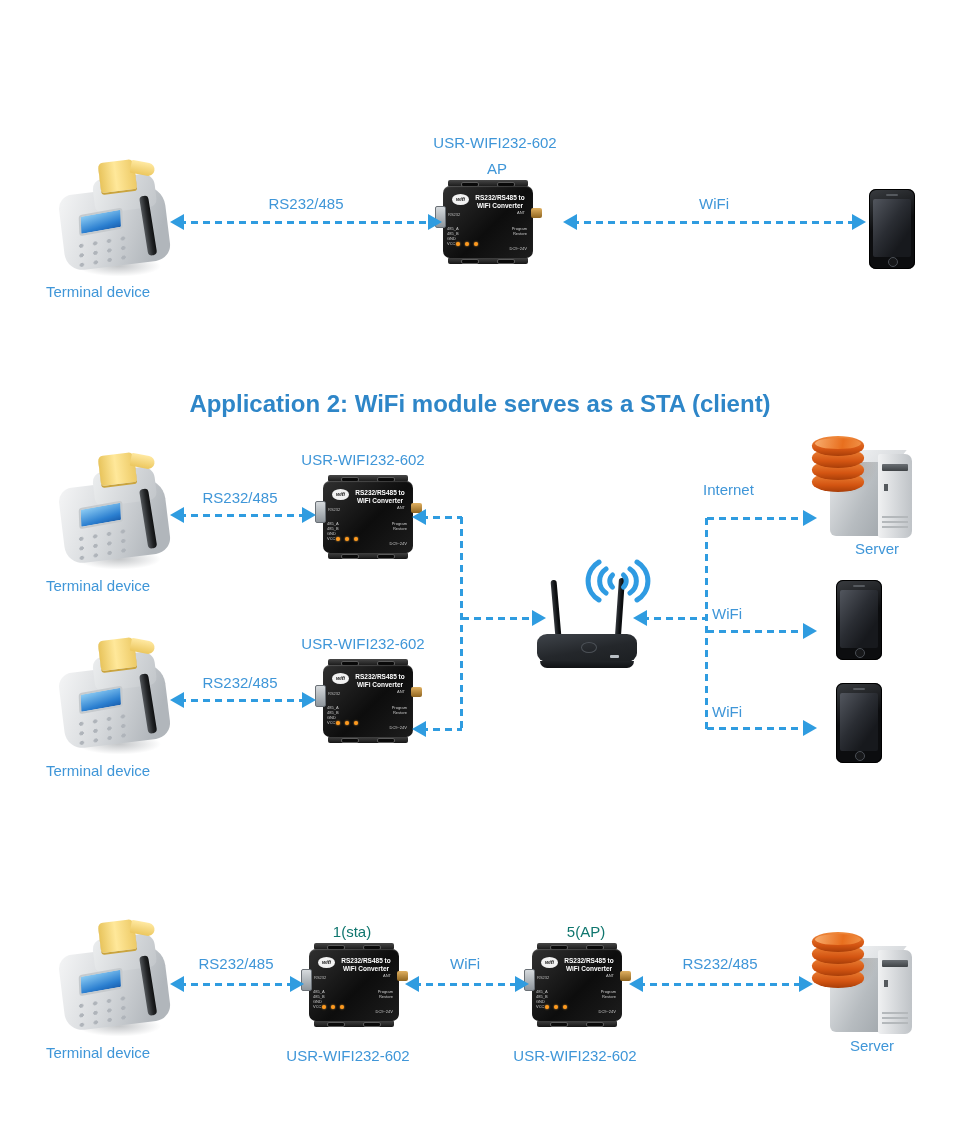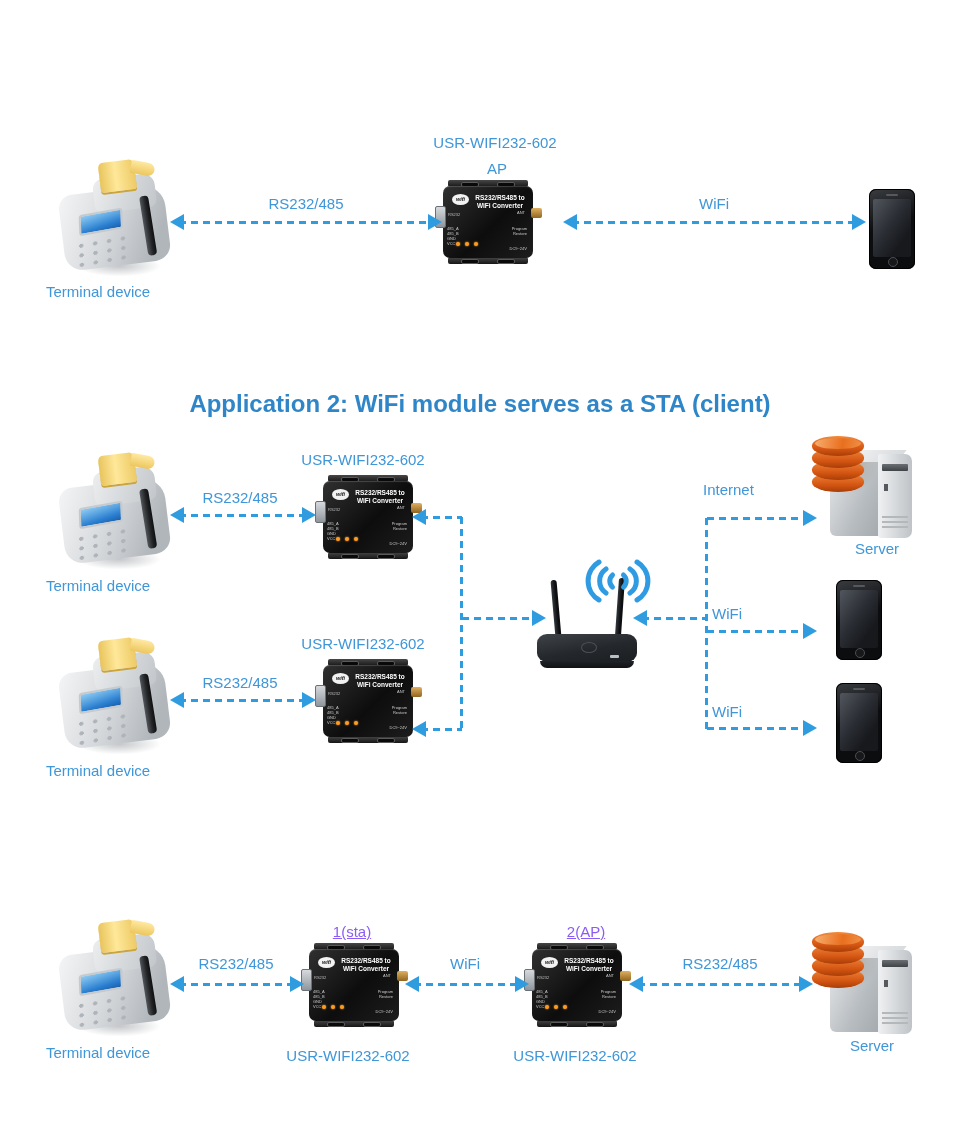--- a/index.html
+++ b/index.html
@@ -1,21 +1,21 @@
 <!DOCTYPE html>
 <html><head>
 <meta charset="utf-8">
 <style>
   html,body{margin:0;padding:0;background:#fff;}
   #canvas{position:relative;width:960px;height:1147px;background:#fff;overflow:hidden;
           font-family:"Liberation Sans","DejaVu Sans",sans-serif;}
   .title{position:absolute;left:0;width:960px;text-align:center;font-size:24px;font-weight:bold;color:#2e86c8;}
   .lbl{position:absolute;font-size:15px;color:#3f96d8;white-space:nowrap;}
   .ctr{width:170px;text-align:center;}
-  .org{color:#8b5cf6;text-decoration:underline;}
+  .org{color:#0f766e;}
   
   .link{position:absolute;height:18px;}
   .dl{position:absolute;top:7.5px;left:0;right:0;height:3px;
       background:repeating-linear-gradient(90deg,#2f9ce0 0 7px,transparent 7px 12px);}
   .link.has-l .dl{left:9px;} .link.has-r .dl{right:9px;}
   .ah{position:absolute;top:50%;transform:translateY(-50%);width:0;height:0;
       border-top:8px solid transparent;border-bottom:8px solid transparent;}
   .ah-l{left:0;border-right:14px solid #2f9ce0;}
   .ah-r{right:0;border-left:14px solid #2f9ce0;}
   .dv{position:absolute;width:3px;
@@ -389,21 +389,21 @@
   <div class="link has-r" style="left:707px;top:622px;width:110px">
     <span class="dl"></span>
     <span class="ah ah-r"></span>
   </div>
   <div class="link has-r" style="left:707px;top:719px;width:110px">
     <span class="dl"></span>
     <span class="ah ah-r"></span>
   </div>
 
   <div class="lbl ctr org" style="left:267px;top:923px">1(sta)</div>
-  <div class="lbl ctr org" style="left:501px;top:923px">2(AP)</div>
+  <div class="lbl ctr org" style="left:501px;top:923px">5(AP)</div>
   <div class="lbl ctr" style="left:151px;top:955px">RS232/485</div>
   <div class="lbl ctr" style="left:380px;top:955px">WiFi</div>
   <div class="lbl ctr" style="left:635px;top:955px">RS232/485</div>
   <div class="lbl" style="left:46px;top:1044px">Terminal device</div>
   <div class="lbl ctr" style="left:263px;top:1047px">USR-WIFI232-602</div>
   <div class="lbl ctr" style="left:490px;top:1047px">USR-WIFI232-602</div>
   <div class="lbl ctr" style="left:787px;top:1037px">Server</div>
 
   <div class="dev" style="left:55px;top:923px;width:130px;height:118px">
   <div class="pos">

